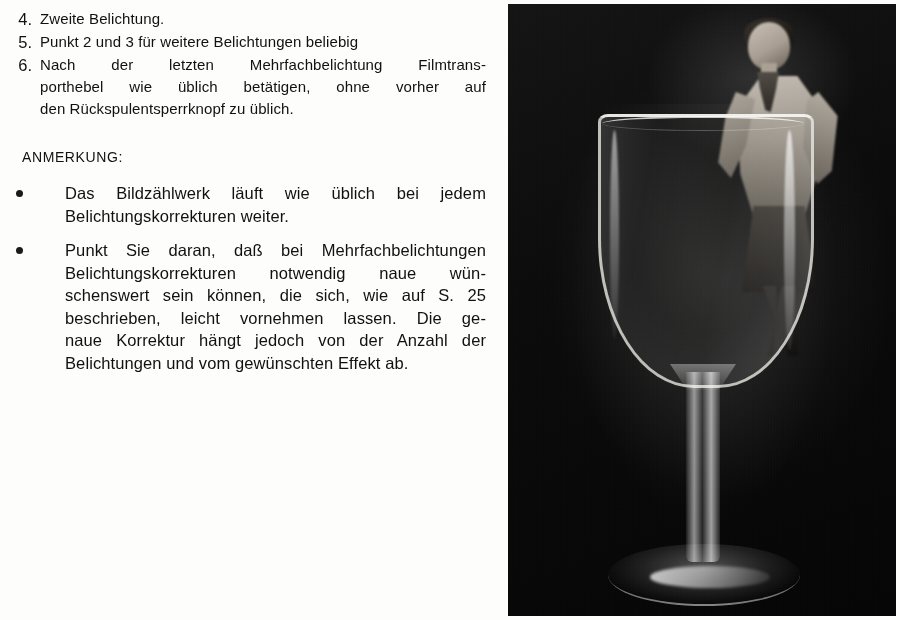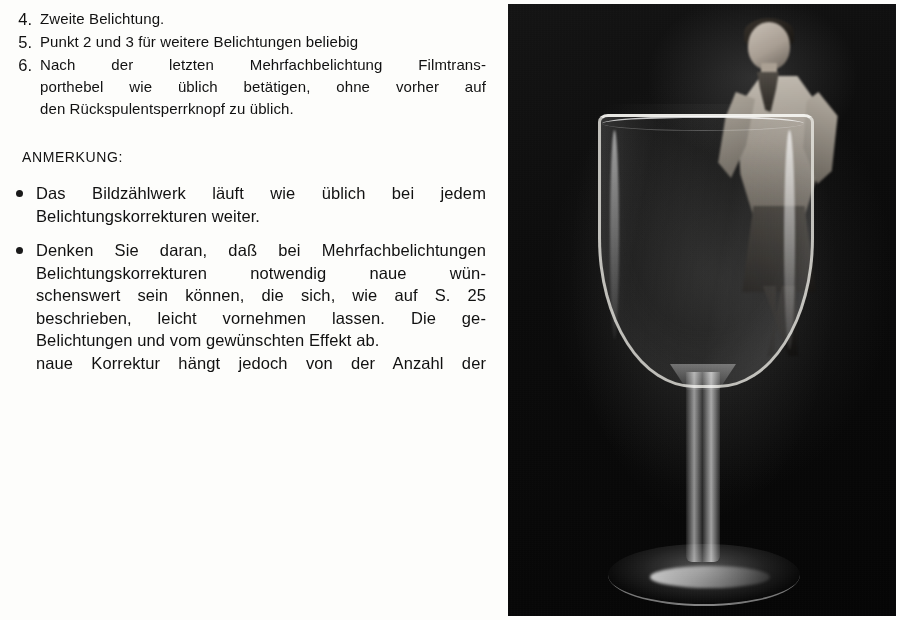--- a/index.html
+++ b/index.html
@@ -99,20 +99,21 @@
     margin-left: 2px;
   }
   .bullet-text {
     flex: 1 1 auto;
     font-size: 16.5px;
     line-height: 22.5px;
     letter-spacing: 0.1px;
   }
   .bullet-text .ln {
     display: block;
+    margin-left: 29px;
   }
   .bullet-text .ln.just {
     text-align: justify;
     text-align-last: justify;
   }
 
   
   .photo-frame {
     position: absolute;
     left: 508px;
@@ -381,26 +382,26 @@
           <span class="ln just">Das Bildzählwerk läuft wie üblich bei jedem</span>
           <span class="ln">Belichtungskorrekturen weiter.</span>
         </span>
       </li>
 
       <li class="bullet-item">
         <span class="bullet-dot">
             <i></i>
           </span>
         <span class="bullet-text">
-          <span class="ln just">Denken Sie daran, daß bei Mehrfachbelichtungen</span>
+          <span class="ln just">Punkt Sie daran, daß bei Mehrfachbelichtungen</span>
           <span class="ln just">Belichtungskorrekturen notwendig naue wün-</span>
           <span class="ln just">schenswert sein können, die sich, wie auf S. 25</span>
           <span class="ln just">beschrieben, leicht vornehmen lassen. Die ge-</span>
+          <span class="ln just">naue Korrektur hängt jedoch von der Anzahl der</span>
           <span class="ln">Belichtungen und vom gewünschten Effekt ab.</span>
-          <span class="ln just">naue Korrektur hängt jedoch von der Anzahl der</span>
         </span>
       </li>
 
     </ul>
   </div>
 
   <div class="photo-frame">
     <div class="photo-inner"></div>
 
     <div class="woman woman-blur">

